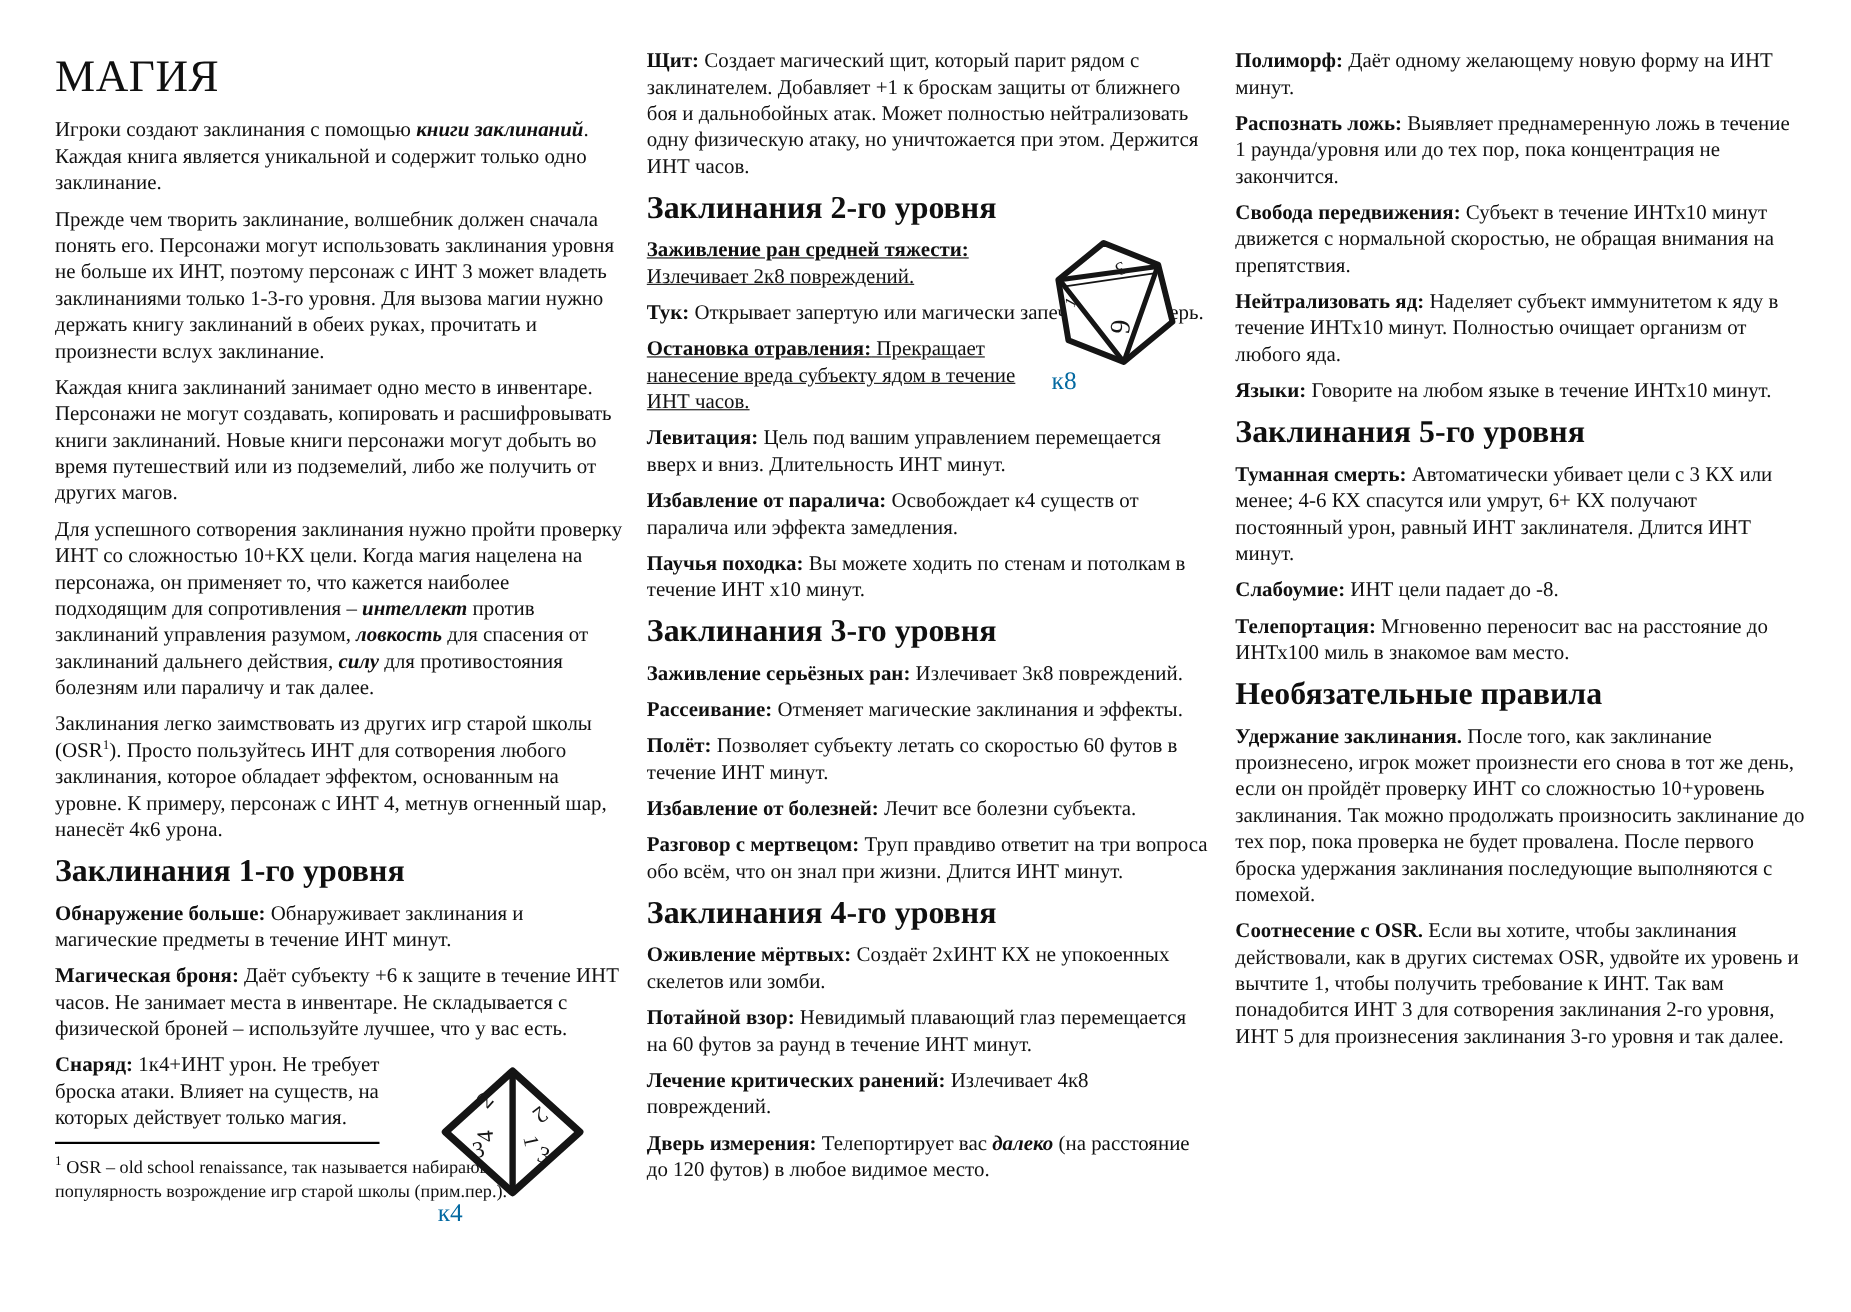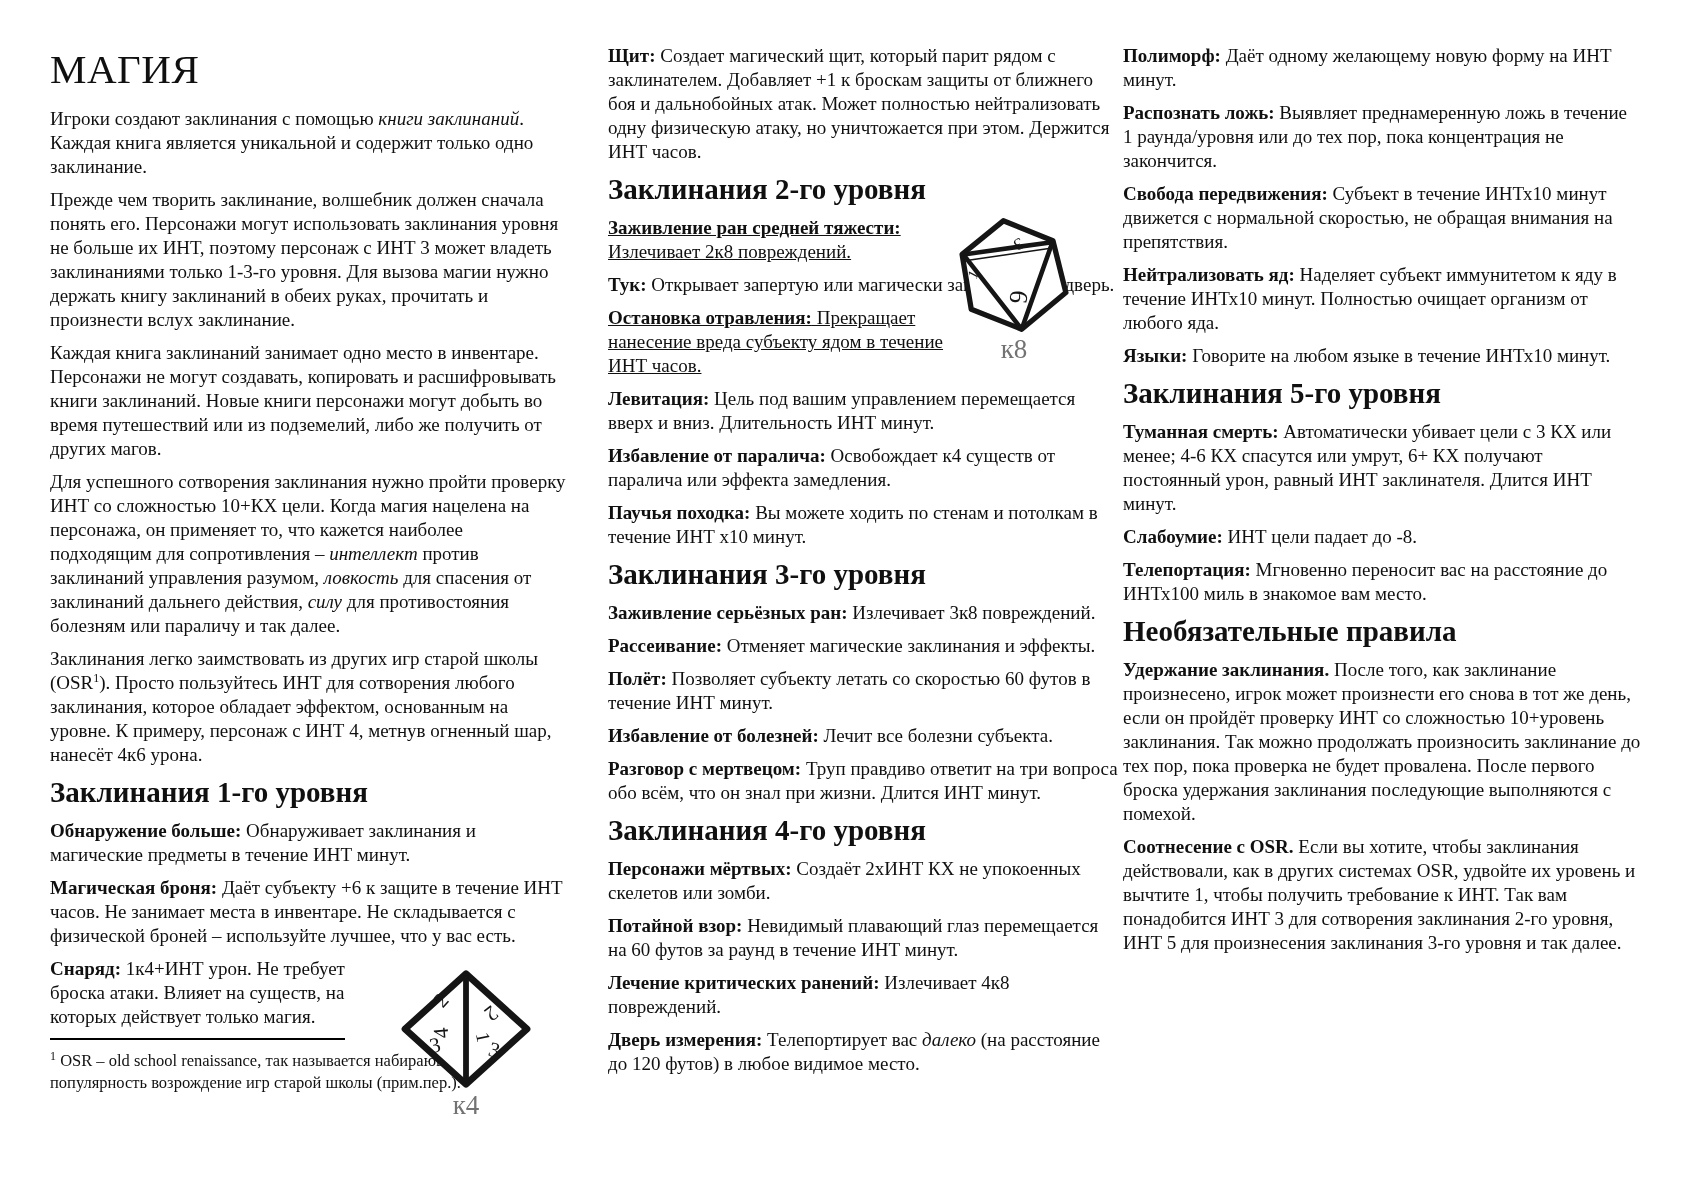--- a/index.html
+++ b/index.html
@@ -2,34 +2,34 @@
 <html><head>
 <meta charset="utf-8">
 <style>
   html,body{margin:0;padding:0;}
   body{
     width:1683px;height:1193px;background:#ffffff;position:relative;overflow:hidden;
     font-family:"Liberation Serif", serif;color:#101010;
   }
   .col{position:absolute;top:44px;}
   #col1{left:50px;width:516px;}
-  #col2{left:588px;width:512px;margin-left:20px;}
+  #col2{left:588px;width:512px;}
   #col3{left:1123px;width:518px;}
   h1{font-size:41px;line-height:1.05;margin:4px 0 16px 0;font-weight:normal;letter-spacing:.5px;}
   h2{font-size:29px;line-height:1.1;margin:10px 0 10px 0;font-weight:bold;}
   p{font-size:19px;line-height:24px;margin:0 0 9px 0;}
   p.spell b{font-weight:bold;}
   .narrow-1{width:345px;}
   .narrow-2{width:372px;text-decoration:underline;}
   sup{font-size:12px;line-height:0;vertical-align:super;}
-  i{font-style:italic;}
+  i{font-style:italic;font-weight:bold;}
   .footnote-rule{border:none;border-top:2px solid #000;width:295px;margin:8px 0 10px 0;}
   p.footnote{font-size:16.5px;line-height:22px;width:480px;}
   .die{position:absolute;}
-  .die-label{position:absolute;text-align:center;font-size:27px;color:#737373;}
+  .die-label{position:absolute;font-size:23px;color:#0369a1;}
   svg text{font-family:"Liberation Serif", serif;fill:#161616;}
 </style>
 </head>
 <body>
 
 <div>
 
   <section class="col" id="col1">
     <h1>МАГИЯ</h1>
     <p><span>Игроки создают заклинания с помощью </span><i>книги заклинаний</i><span>. Каждая книга является уникальной и содержит только одно заклинание.</span></p>
@@ -54,21 +54,21 @@
     <p class="spell"><b>Левитация:</b><span><span> Цель под вашим управлением перемещается вверх и вниз. Длительность ИНТ минут.</span></span></p>
     <p class="spell"><b>Избавление от паралича:</b><span><span> Освобождает к4 существ от паралича или эффекта замедления.</span></span></p>
     <p class="spell"><b>Паучья походка:</b><span><span> Вы можете ходить по стенам и потолкам в течение ИНТ х10 минут.</span></span></p>
     <h2>Заклинания 3-го уровня</h2>
     <p class="spell"><b>Заживление серьёзных ран:</b><span><span> Излечивает 3к8 повреждений.</span></span></p>
     <p class="spell"><b>Рассеивание:</b><span><span> Отменяет магические заклинания и эффекты.</span></span></p>
     <p class="spell"><b>Полёт:</b><span><span> Позволяет субъекту летать со скоростью 60 футов в течение ИНТ минут.</span></span></p>
     <p class="spell"><b>Избавление от болезней:</b><span><span> Лечит все болезни субъекта.</span></span></p>
     <p class="spell"><b>Разговор с мертвецом:</b><span><span> Труп правдиво ответит на три вопроса обо всём, что он знал при жизни. Длится ИНТ минут.</span></span></p>
     <h2>Заклинания 4-го уровня</h2>
-    <p class="spell"><b>Персонажи мёртвых:</b><span><span> Создаёт 2хИНТ КХ не упокоенных скелетов или зомби.</span></span></p>
+    <p class="spell"><b>Оживление мёртвых:</b><span><span> Создаёт 2хИНТ КХ не упокоенных скелетов или зомби.</span></span></p>
     <p class="spell"><b>Потайной взор:</b><span><span> Невидимый плавающий глаз перемещается на 60 футов за раунд в течение ИНТ минут.</span></span></p>
     <p class="spell"><b>Лечение критических ранений:</b><span><span> Излечивает 4к8 повреждений.</span></span></p>
     <p class="spell"><b>Дверь измерения:</b><span><span> Телепортирует вас </span><i>далеко</i><span> (на расстояние до 120 футов) в любое видимое место.</span></span></p>
   </section>
 
   <section class="col" id="col3">
     <p class="spell"><b>Полиморф:</b><span><span> Даёт одному желающему новую форму на ИНТ минут.</span></span></p>
     <p class="spell"><b>Распознать ложь:</b><span><span> Выявляет преднамеренную ложь в течение 1 раунда/уровня или до тех пор, пока концентрация не закончится.</span></span></p>
     <p class="spell"><b>Свобода передвижения:</b><span><span> Субъект в течение ИНТх10 минут движется с нормальной скоростью, не обращая внимания на препятствия.</span></span></p>
     <p class="spell"><b>Нейтрализовать яд:</b><span><span> Наделяет субъект иммунитетом к яду в течение ИНТх10 минут. Полностью очищает организм от любого яда.</span></span></p>

